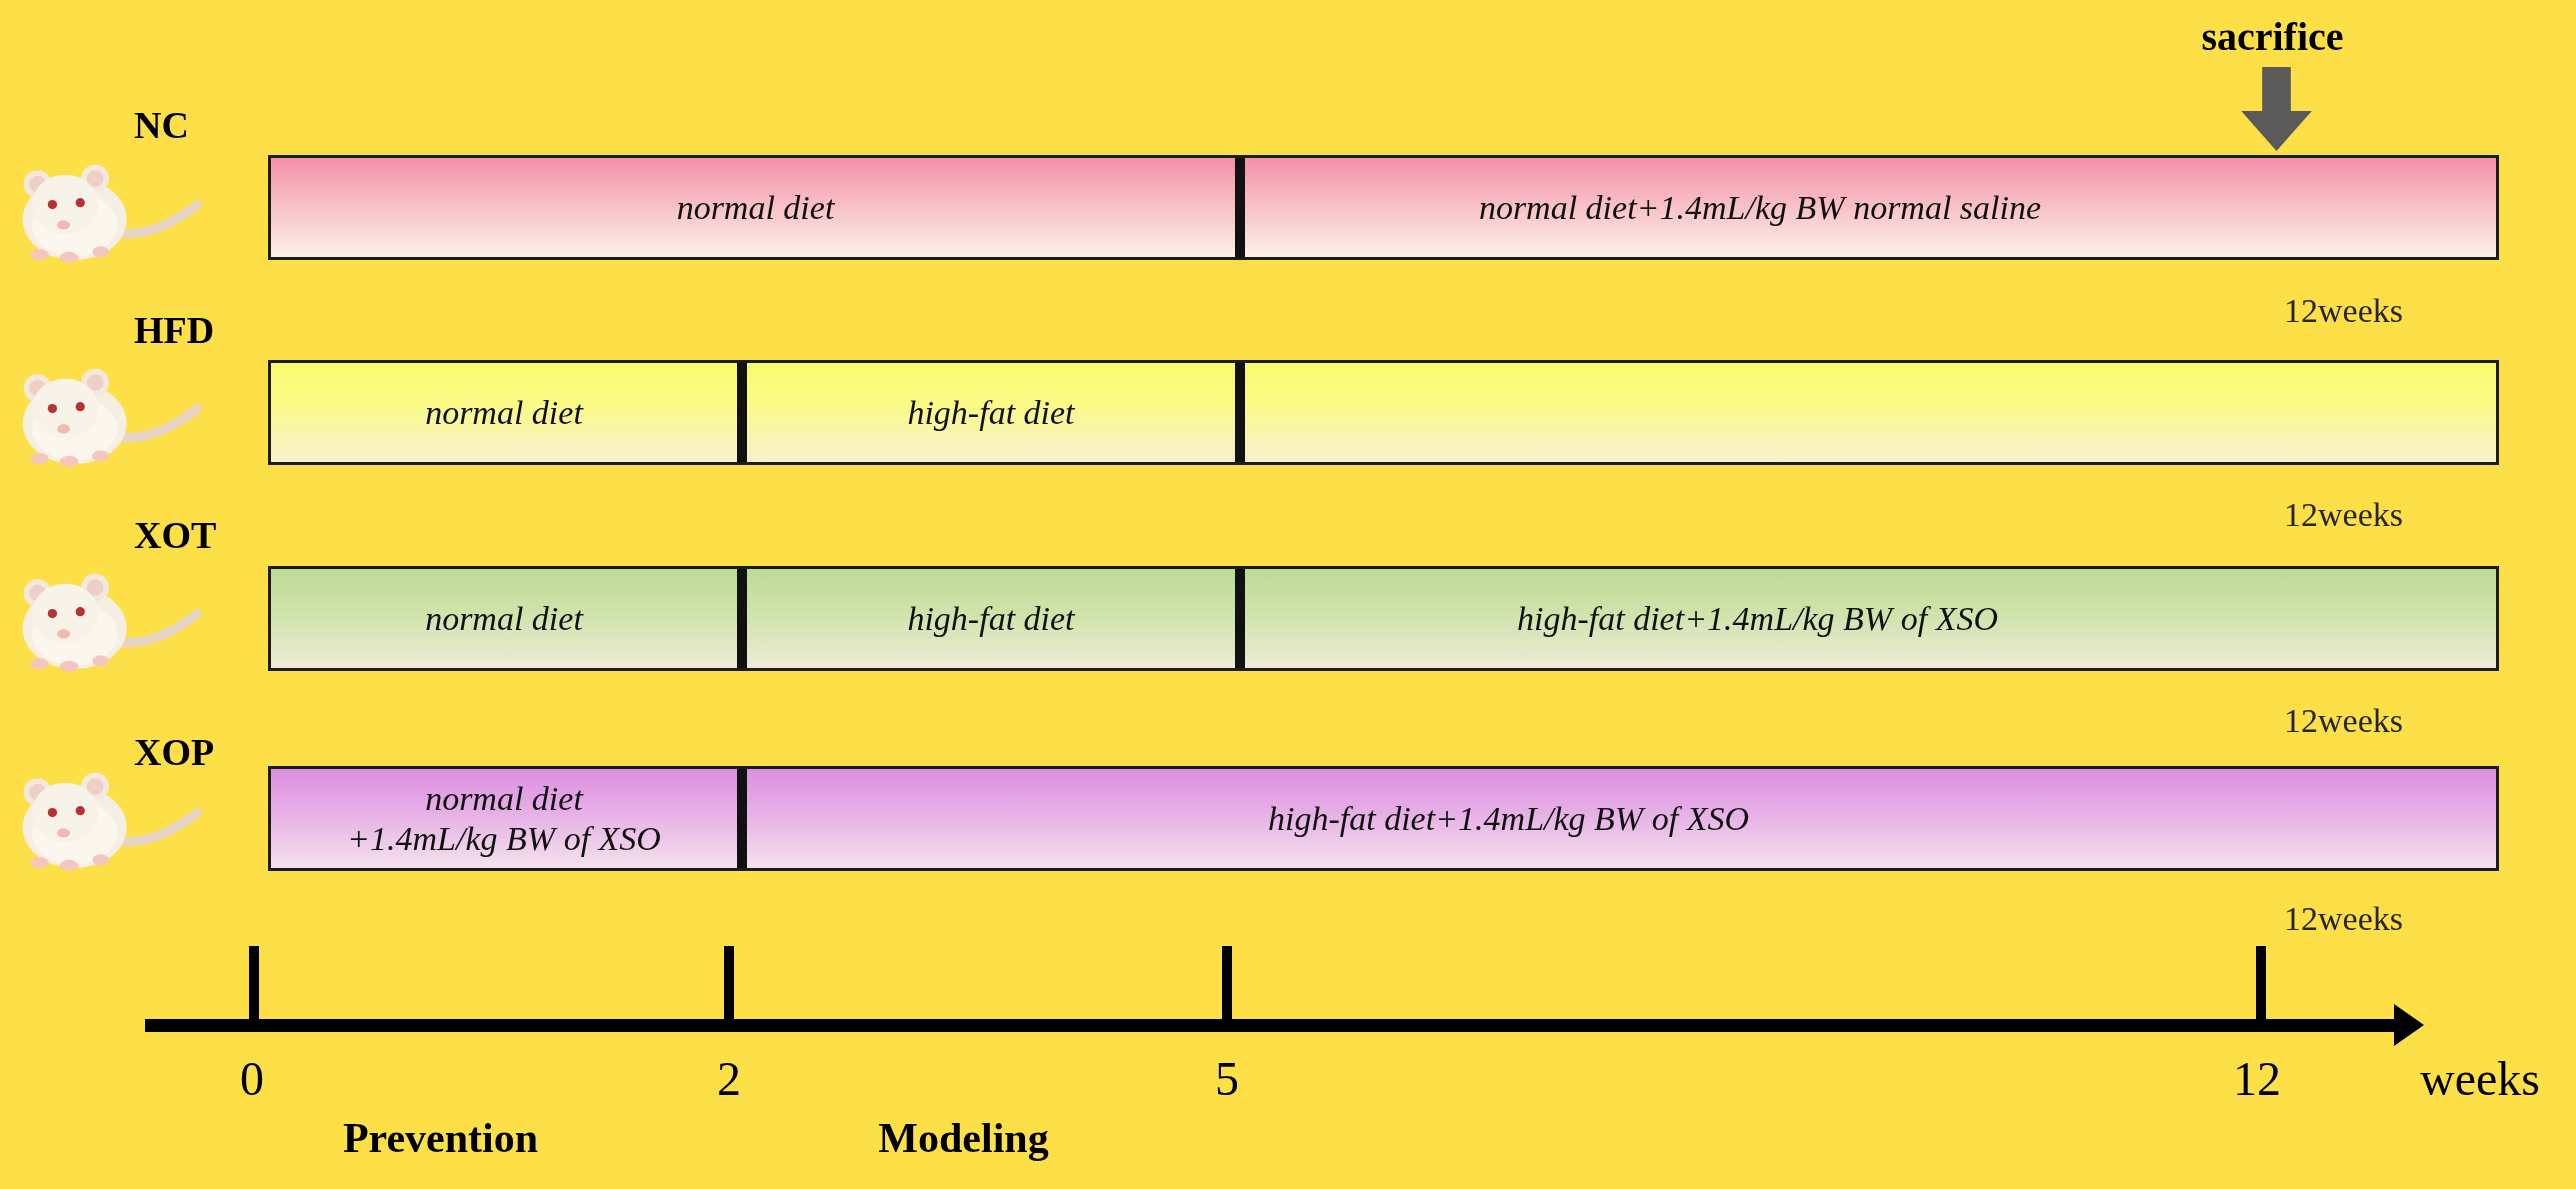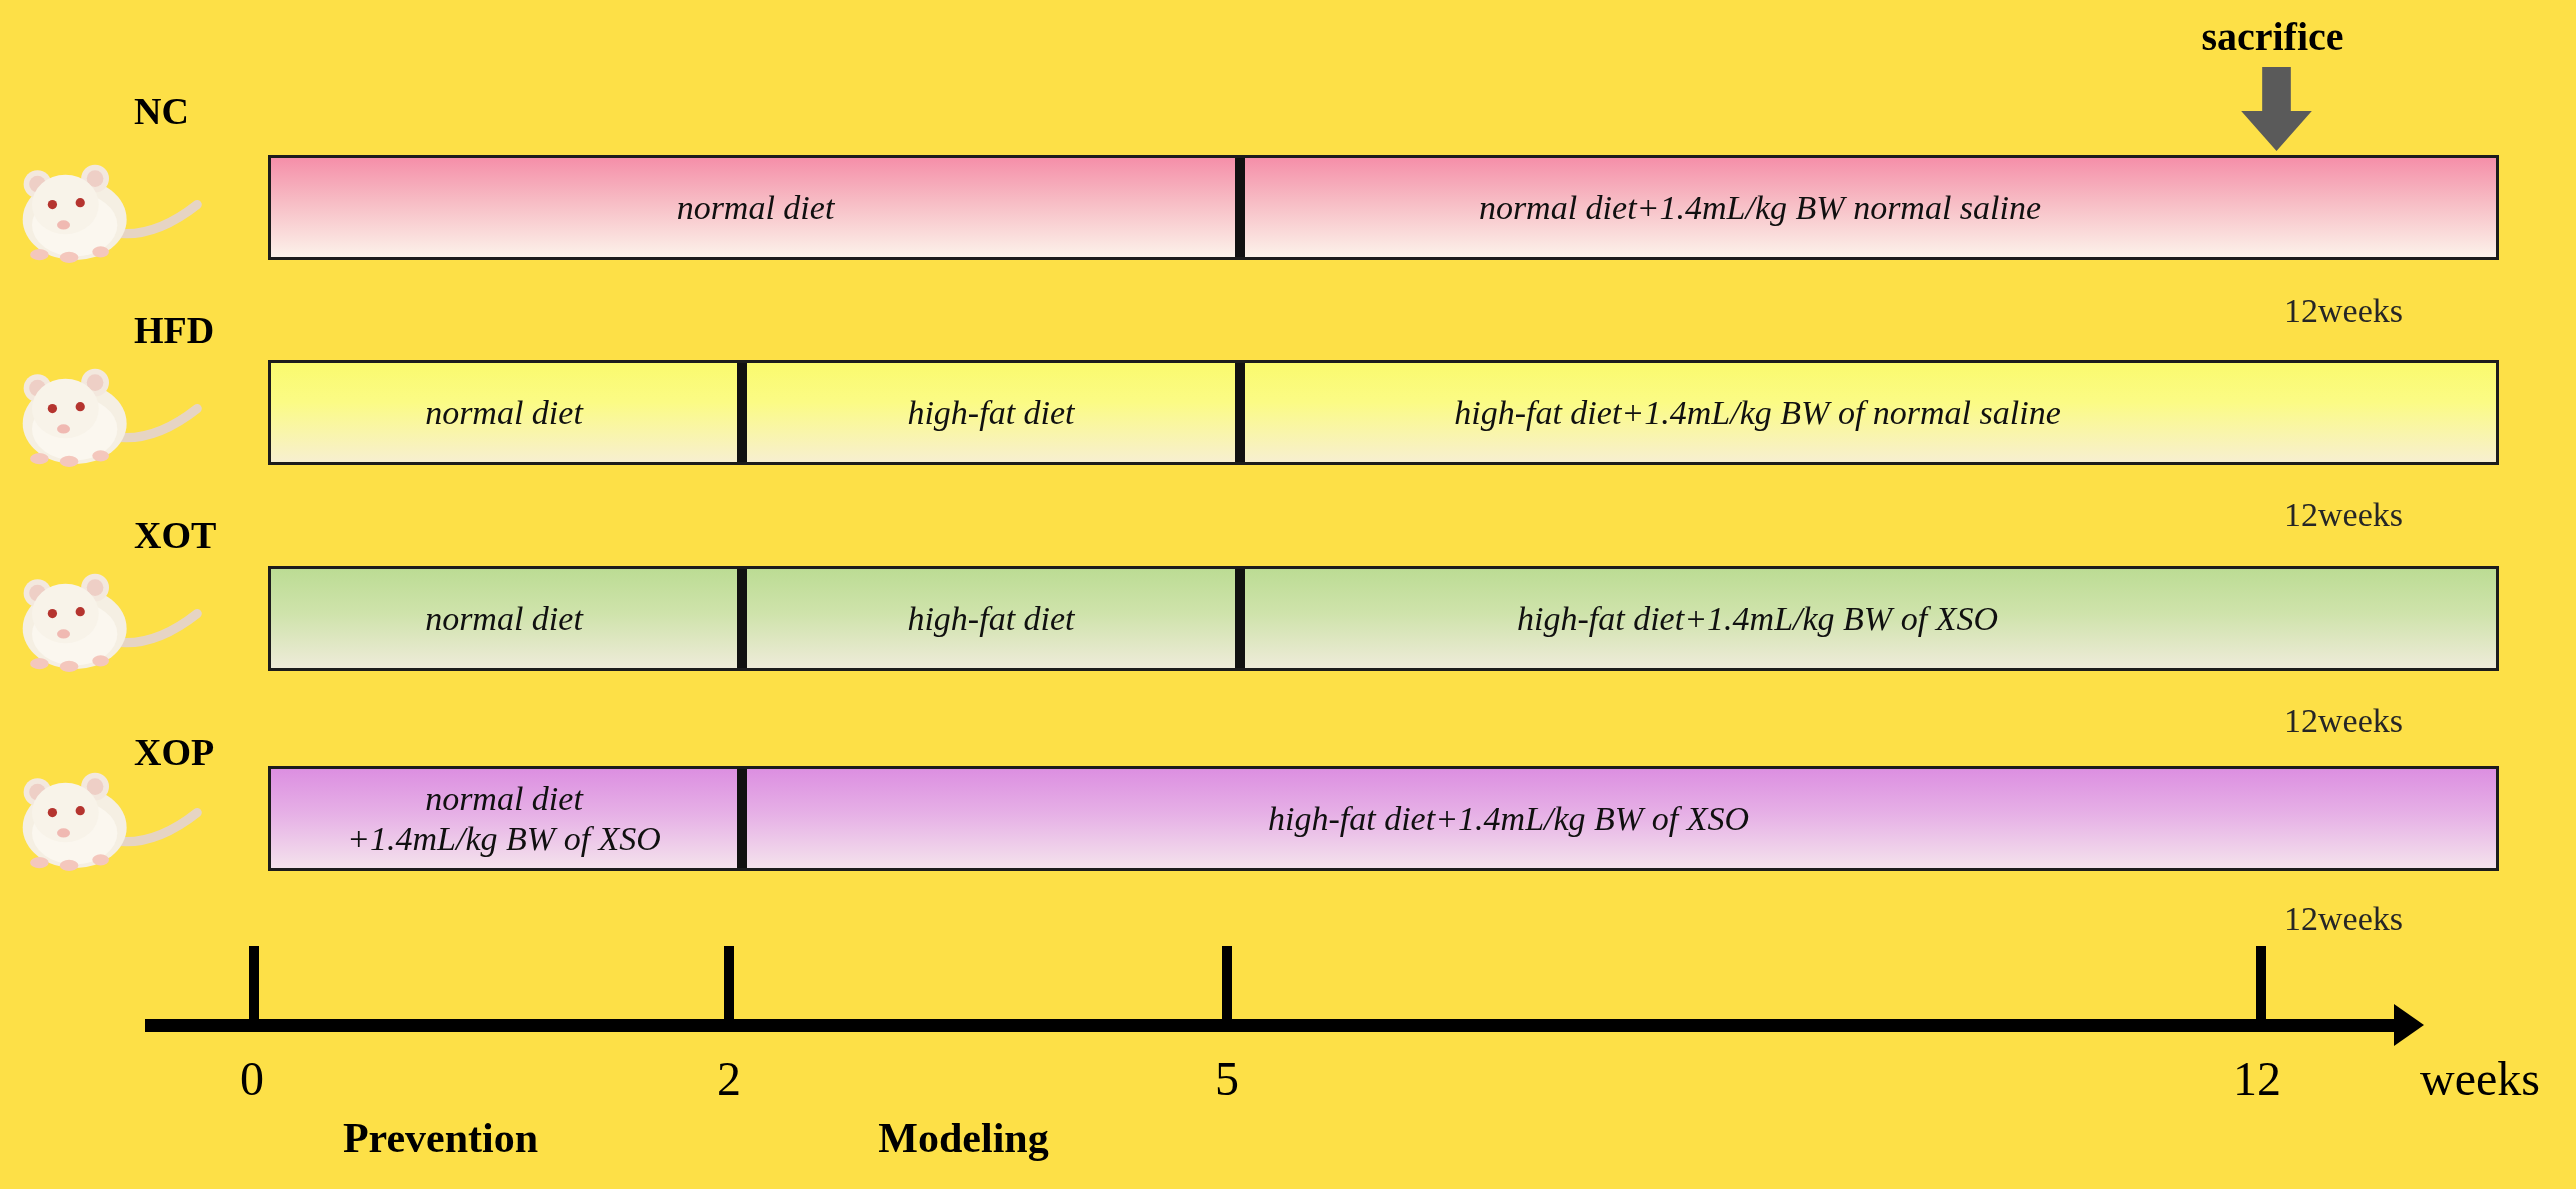--- a/index.html
+++ b/index.html
@@ -14,21 +14,21 @@
   .bar-xot{top:566px;background:linear-gradient(180deg,#bcdc94 0%,#cfe3ab 45%,#eeebd9 100%);}
   .bar-xop{top:766px;background:linear-gradient(180deg,#dc8fe1 0%,#e6b0e6 45%,#f4e2ec 100%);}
 
   .seg{position:absolute;top:0;bottom:0;display:flex;align-items:center;justify-content:center;
        font-size:34px;line-height:1.15;color:#101010;text-align:center;}
   .seg.multiline{white-space:pre-line;}
   .divider{position:absolute;top:0;bottom:0;width:9.5px;background:#111;}
 
   
   .group-label{position:absolute;left:134px;font-weight:bold;font-size:38px;color:#000;}
-  .gl-nc {top:89px;} .gl-hfd{top:308px;} .gl-xot{top:513px;} .gl-xop{top:714px;margin-top:16px;}
+  .gl-nc {top:103px;} .gl-hfd{top:308px;} .gl-xot{top:513px;} .gl-xop{top:714px;margin-top:16px;}
 
   .duration{position:absolute;left:2222px;width:181px;text-align:right;
             font-size:34px;color:#262626;}
   .dur-nc {top:292px;} .dur-hfd{top:496px;} .dur-xot{top:702px;} .dur-xop{top:900px;}
 
   .sacrifice{position:absolute;left:2151px;top:13.4px;width:243px;text-align:center;
              font-weight:bold;font-size:40px;color:#000;}
   .sac-arrow{position:absolute;left:2241px;top:67px;width:71px;height:84px;}
 
   
@@ -133,21 +133,20 @@
     <div class="seg" style="left:0;width:969px">normal diet</div>
     <div class="divider" style="left:964px"></div>
     <div class="seg" style="left:979px;width:1020px">normal diet+1.4mL/kg BW normal saline</div>
   </div>
 
   <div class="bar bar-hfd">
     <div class="seg" style="left:0;width:466px">normal diet</div>
     <div class="divider" style="left:466px"></div>
     <div class="seg" style="left:476px;width:488px">high-fat diet</div>
     <div class="divider" style="left:964px"></div>
-    <div class="seg" style="left:974px;width:1025px">high-fat diet+1.4mL/kg BW of normal saline</div>
   </div>
 
   <div class="bar bar-xot">
     <div class="seg" style="left:0;width:466px">normal diet</div>
     <div class="divider" style="left:466px"></div>
     <div class="seg" style="left:476px;width:488px">high-fat diet</div>
     <div class="divider" style="left:964px"></div>
     <div class="seg" style="left:974px;width:1025px">high-fat diet+1.4mL/kg BW of XSO</div>
   </div>
 

